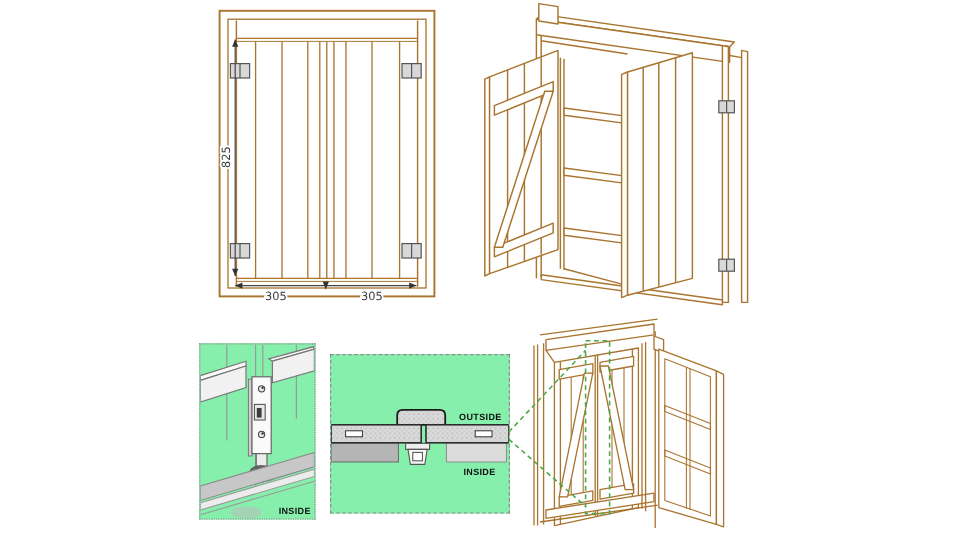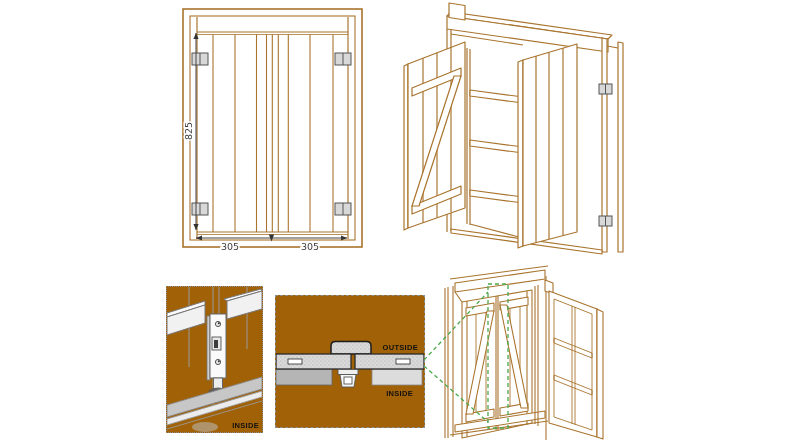--- a/index.html
+++ b/index.html
@@ -2,21 +2,21 @@
 <html><head>
 <meta charset="utf-8">
 <style>
   html,body{margin:0;padding:0;}
   body{
     width:794px;height:446px;position:relative;background:#ffffff;
     font-family:"Liberation Sans",sans-serif;overflow:hidden;
   }
   .abs{position:absolute;}
   .inset{
-    position:absolute;background:#a16207;box-sizing:border-box;
+    position:absolute;background:#86efac;box-sizing:border-box;
   }
   #latch-inset{border:1px dotted #8c8c8c;}
   #section-inset{border:1px dashed #8c8c8c;}
   svg{display:block;}
   .dim-text{
     font-family:"DejaVu Sans",sans-serif;font-size:9.5px;fill:#3c3c3c;
   }
   .side-label{
     font-family:"Liberation Sans",sans-serif;font-weight:bold;font-size:7.5px;
     fill:#111;letter-spacing:.3px;

